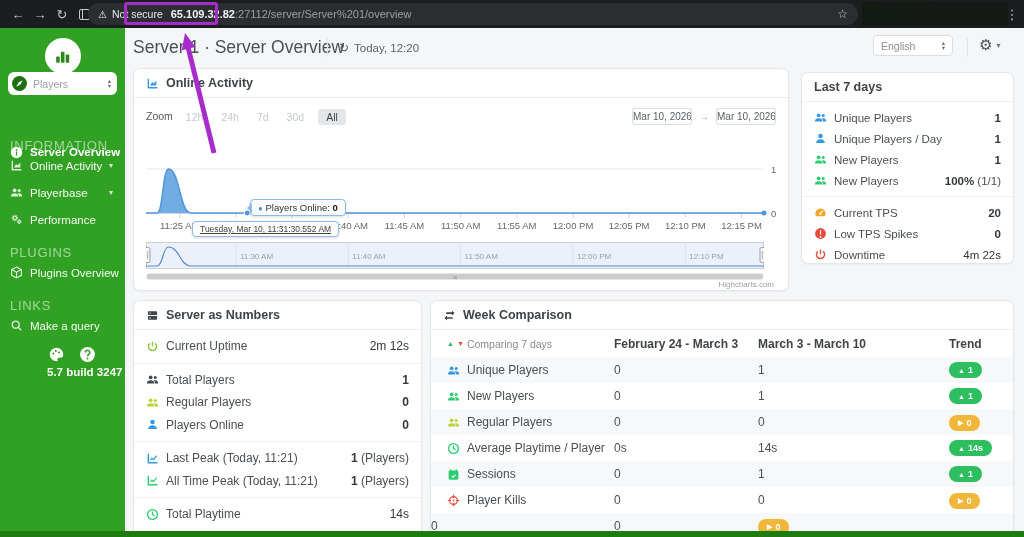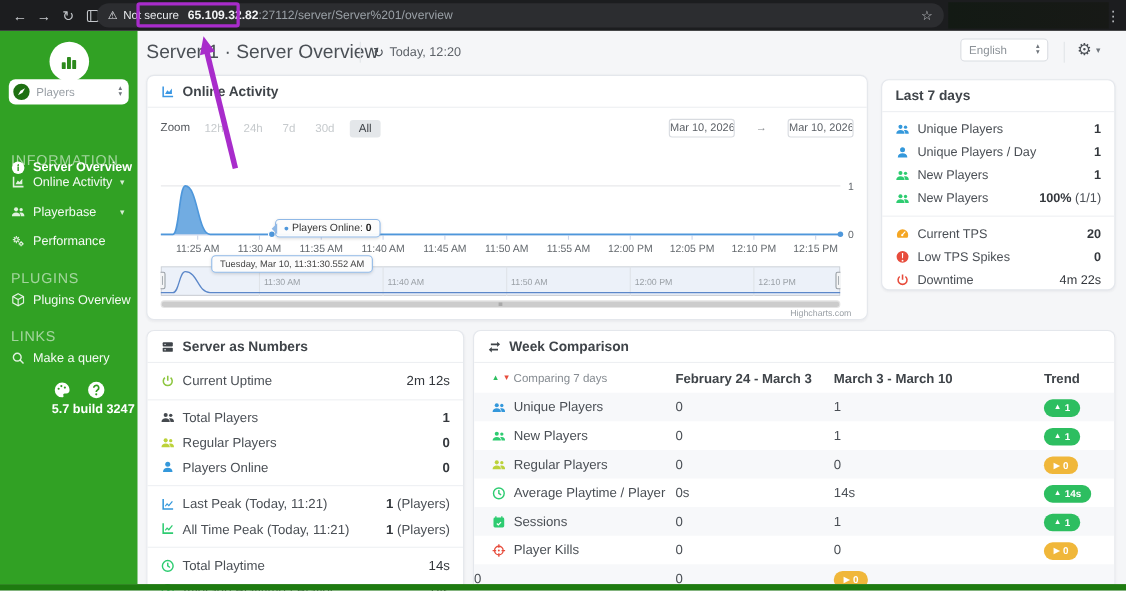--- a/index.html
+++ b/index.html
@@ -72,39 +72,39 @@
         box-shadow:0 1px 2px rgba(30,40,60,.05);}
   .card-head{height:29px;display:flex;align-items:center;gap:7px;padding:0 12px;
              border-bottom:1px solid #edeff2;font-size:12.5px;font-weight:bold;color:#3f4449;}
   .card-head .ic{width:13px;height:13px;}
 
   #oa-card{left:8px;top:40px;width:656px;height:223px;}
   .oa-zoomrow{position:absolute;left:12px;right:12px;top:38px;height:18px;display:flex;align-items:center;}
   .zlabel{font-size:10.5px;color:#55595e;margin-right:9px;}
   .zbtn{font-size:10.5px;color:#c6cacd;margin-right:10px;padding:2px 4px;border-radius:3px;}
   .zbtn.zactive{background:#e4e7ea;color:#3f4348;padding:2px 8px;cursor:pointer;}
-  .dates{margin-left:auto;display:flex;align-items:center;gap:19px;}
+  .dates{margin-left:auto;display:flex;align-items:center;gap:7px;}
   .date-input{width:60px;height:17px;border:1px solid #d8dbe0;border-radius:3px;font-size:10px;color:#5a5f65;
               text-align:center;font-family:"Liberation Sans",sans-serif;background:#fff;}
   .date-arrow{font-size:10px;color:#85898e;}
   #oa-chart{position:absolute;left:12px;top:60px;width:645px;height:106px;}
   #oa-nav{position:absolute;left:12px;top:173px;width:618px;height:27px;}
   .sbar{position:absolute;left:12px;top:204px;width:618px;height:7px;background:#f5f5f5;
         border:1px solid #e4e4e4;border-radius:4px;}
   .sbar-thumb{position:absolute;inset:0;background:#ccc;border-radius:3px;}
   .sbar-grip{position:absolute;left:50%;top:0;transform:translateX(-50%);font-size:7px;color:#8a8a8a;line-height:7px;}
   .credit{position:absolute;right:14px;top:211px;font-size:8px;color:#9aa0a6;cursor:pointer;}
   .tt{position:absolute;border:1px solid #8fb8e6;background:rgba(252,252,252,.97);border-radius:4px;
       box-shadow:0 1px 3px rgba(0,0,0,.15);color:#333;white-space:nowrap;z-index:4;}
   .tt-val{left:116px;top:130px;padding:2px 7px;font-size:9.5px;}
   .tt-val::after{content:'';position:absolute;left:-9px;bottom:2px;border:5px solid transparent;
                  border-right-color:#8fb8e6;}
   .tt-val b{color:#222;}
   .tt-bullet{font-size:8px;}
-  .tt-time{left:58px;top:163px;padding:2px 7px;font-size:8.5px;color:#444;}
+  .tt-time{left:58px;top:152px;padding:2px 7px;font-size:8.5px;color:#444;text-decoration:underline;}
 
   #last7-card{left:676px;top:44px;width:213px;height:192px;}
   #nums-card{left:8px;top:272px;width:289px;height:231px;border-bottom:none;border-radius:7px 7px 0 0;}
   .rows{padding-top:5px;}
   .srow{display:flex;align-items:center;height:21px;padding:0 12px;font-size:11.5px;color:#4a4f55;}
   .rows-lg .srow{height:22.5px;font-size:12px;}
   .srow .ic{width:13px;height:13px;flex:none;}
   .srow-lbl{flex:1;margin-left:7px;}
   .srow-val{text-align:right;}
   .srow-val b{color:#33373c;}

